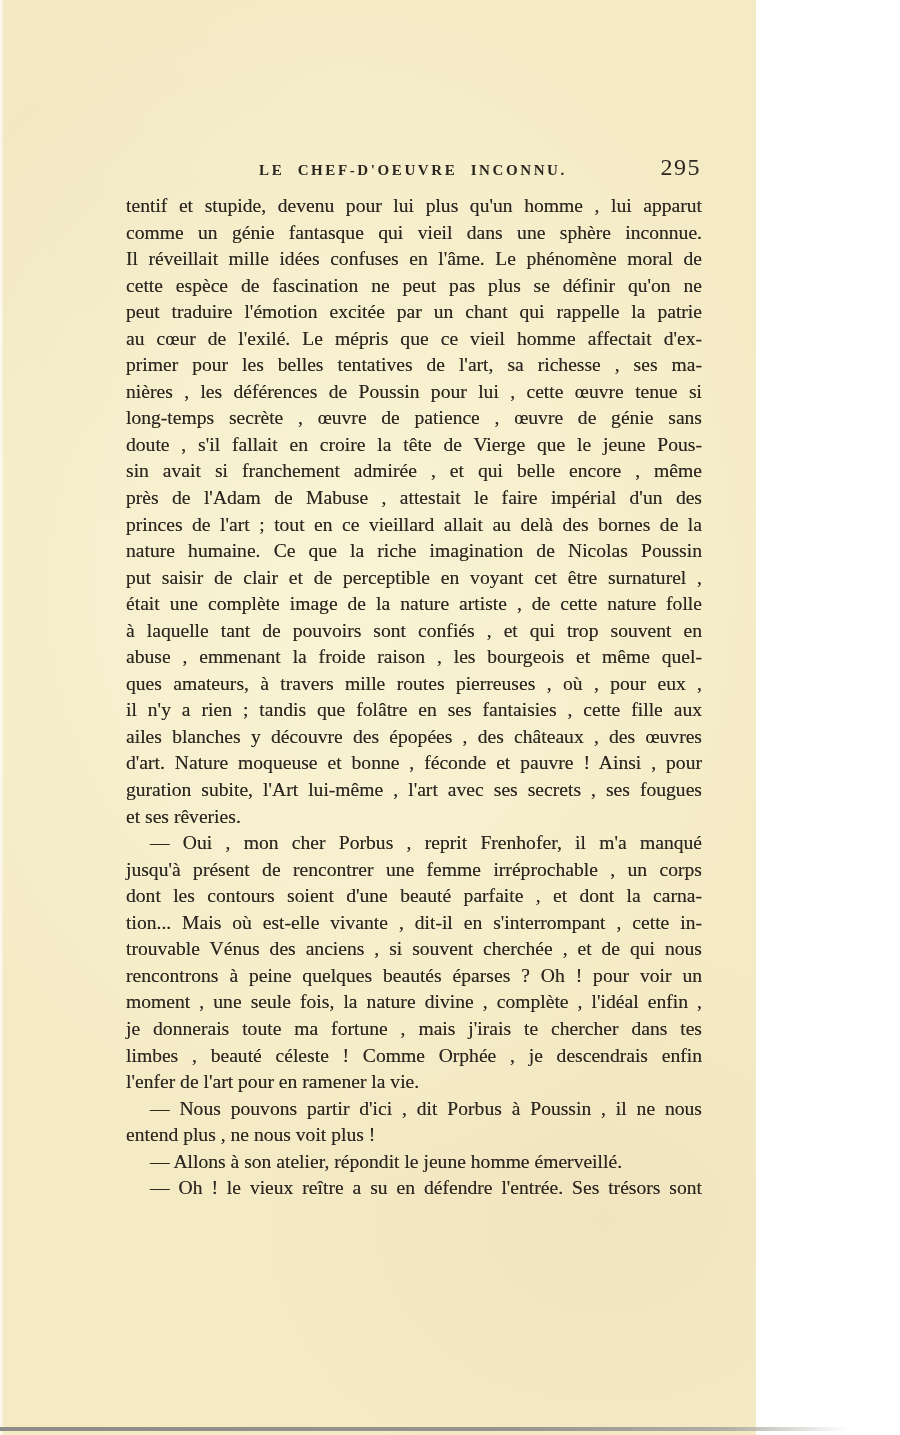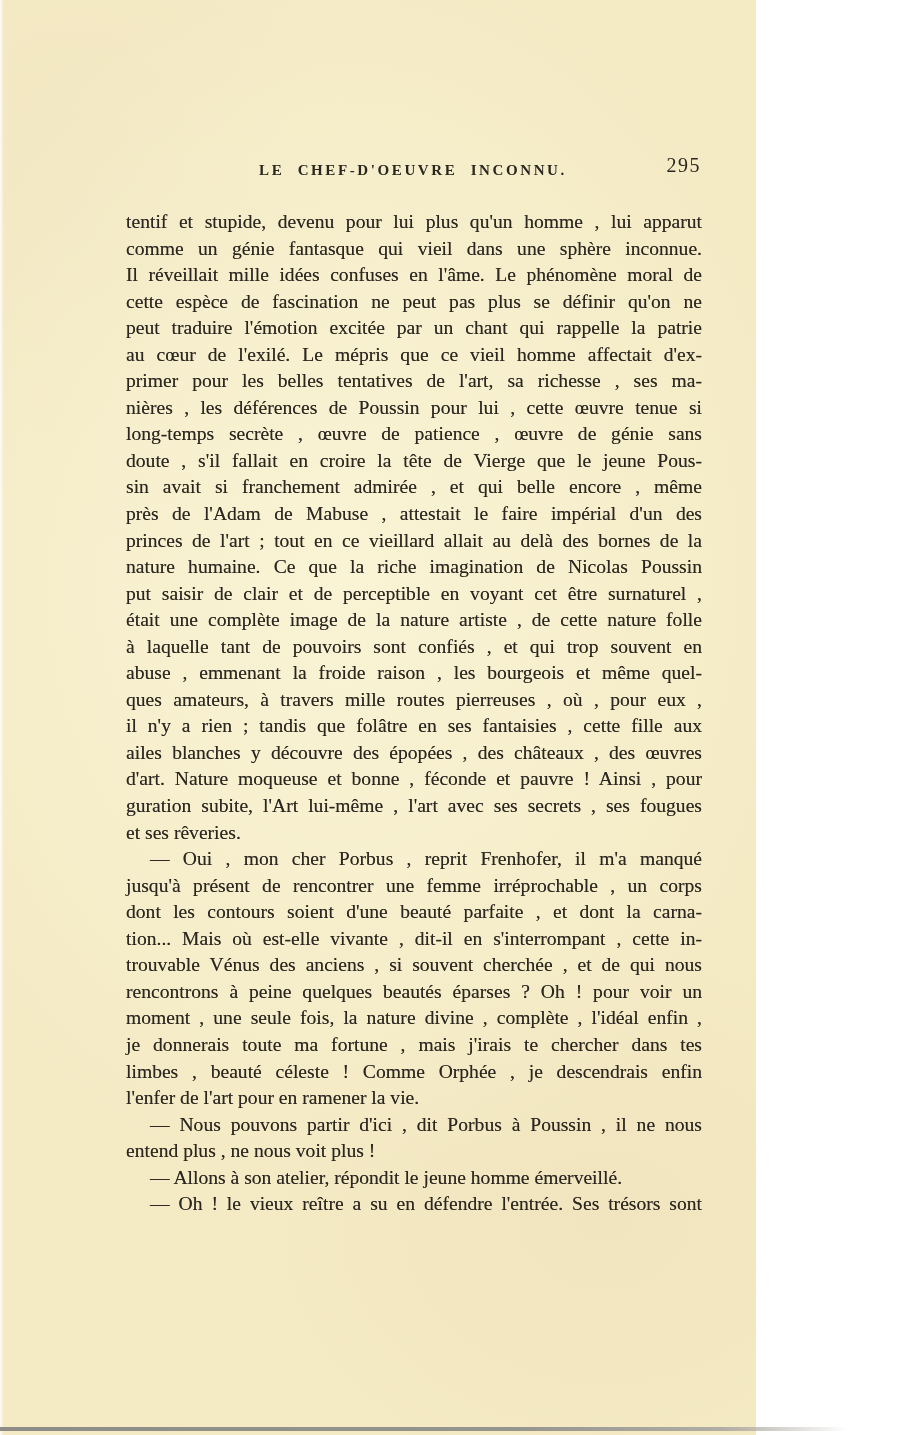--- a/index.html
+++ b/index.html
@@ -46,28 +46,28 @@
     text-align: center;
     font-size: 15px;
     font-weight: 700;
     letter-spacing: 2.6px;
     word-spacing: 7px;
     padding-top: 5px;
   }
   .page-number {
     position: absolute;
     right: 0; top: -3px;
-    font-size: 20px;
+    font-size: 24px;
     letter-spacing: 1.5px;
     font-weight: 400;
     margin-left: 36px;
   }
   .text-block {
     position: absolute;
-    left: 126px; top: 209px;
+    left: 126px; top: 193px;
     width: 576px;
     color: #2b2620;
     font-size: 19.6px;
     text-shadow: 0 0 0.5px rgba(43,38,32,0.55);
   }
   .line {
     height: 26.55px;
     line-height: 26.55px;
     white-space: nowrap;
     text-align: justify;

